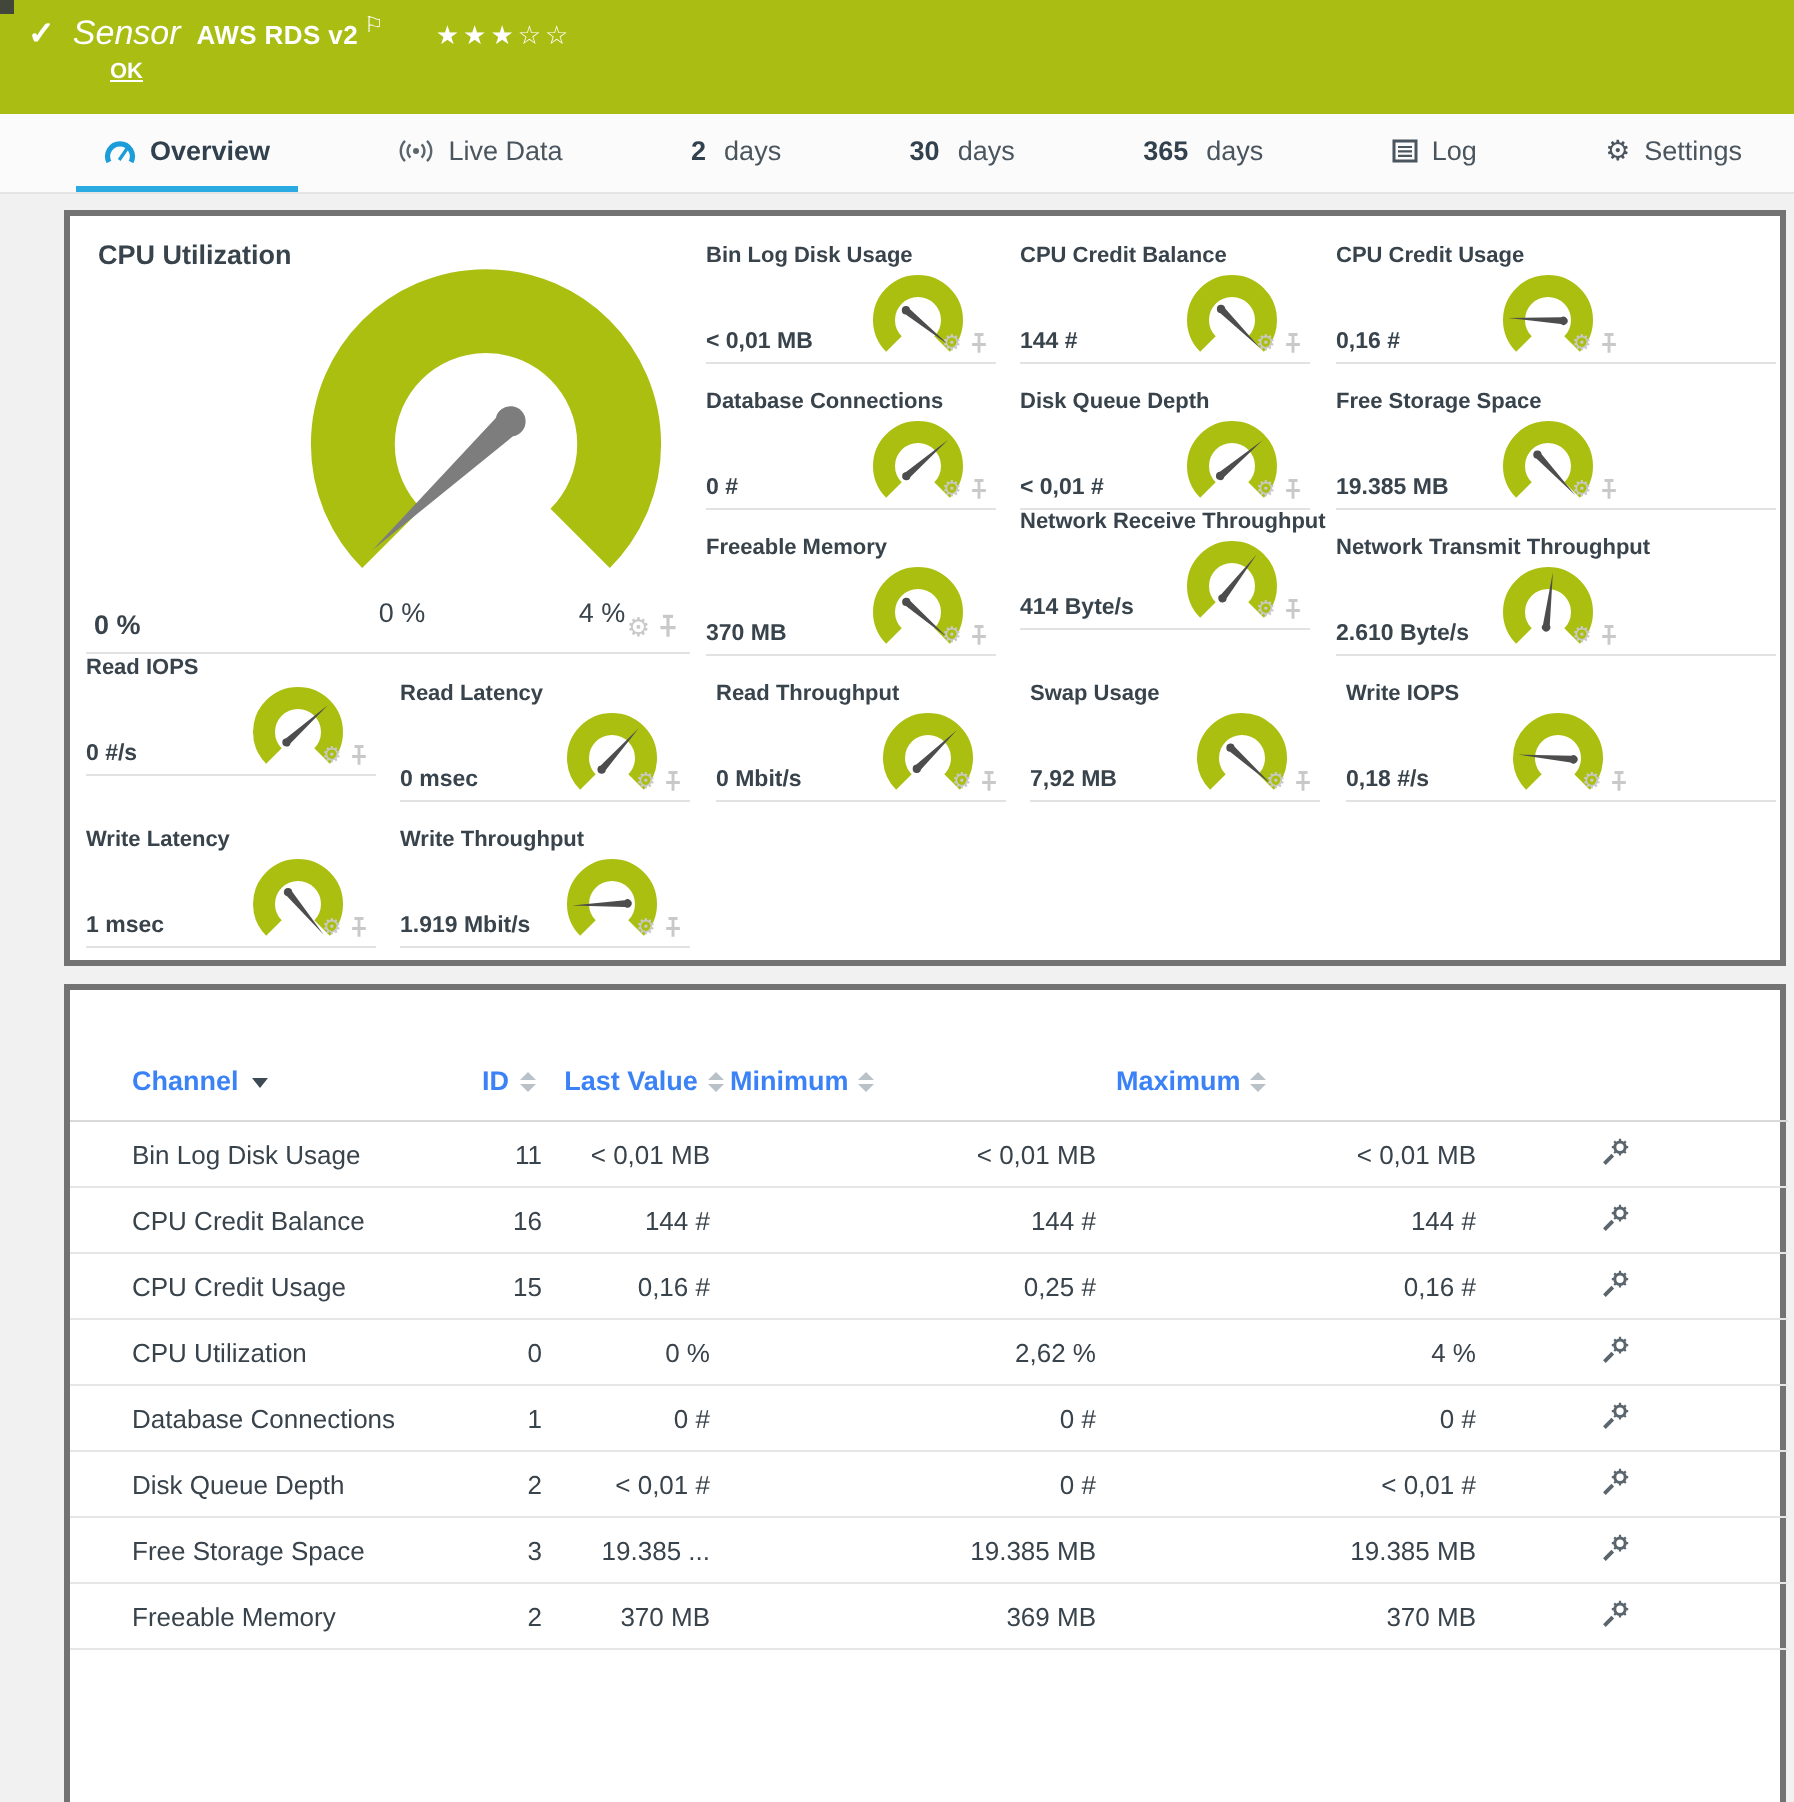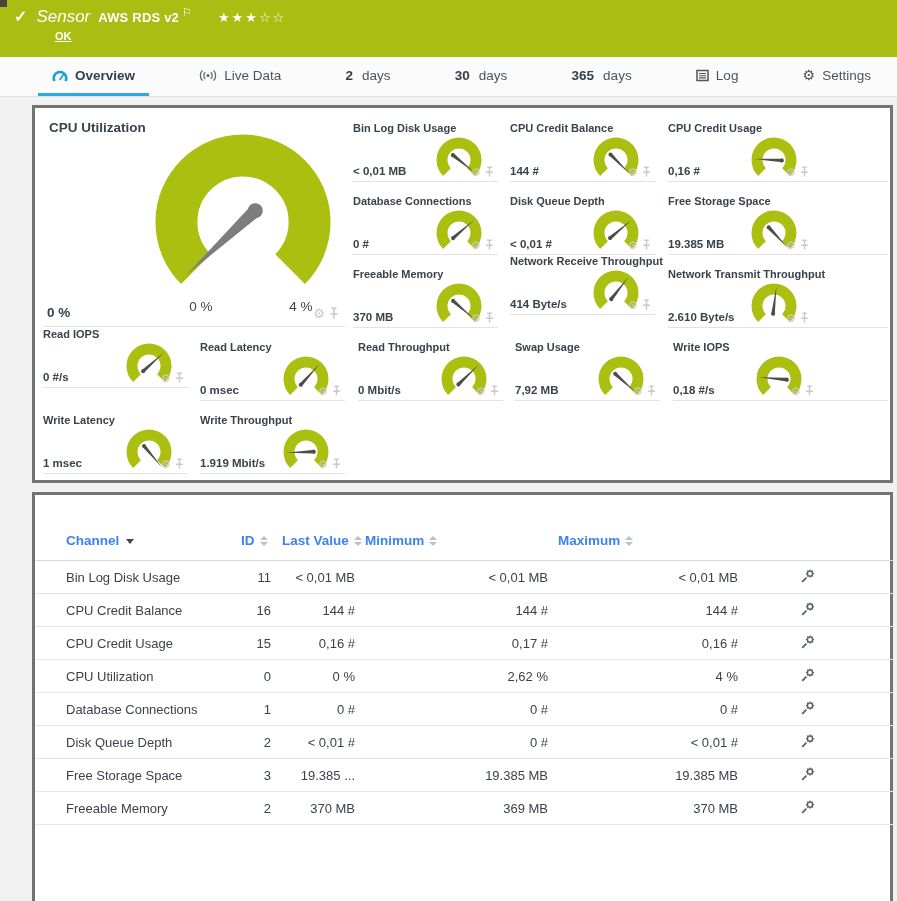--- a/index.html
+++ b/index.html
@@ -445,21 +445,21 @@
           <path d="M10 1.4 v1.5 M10 8.3 v1.5 M5.9 5.6 h1.5 M12.6 5.6 h1.5 M7.1 2.7 l1 1 M12.9 2.7 l-1 1 M7.1 8.5 l1 -1 M12.9 8.5 l-1 -1" stroke="#5b656d" stroke-width="1.1"></path>
           <path d="M2.2 13.8 L6.4 9.6" stroke="#5b656d" stroke-width="1.9"></path>
         </svg>
       </td>
     </tr>
 
     <tr>
       <td class="c-channel">CPU Credit Usage</td>
       <td class="c-num">15</td>
       <td class="c-num">0,16 #</td>
-      <td class="c-num">0,17 #</td>
+      <td class="c-num">0,25 #</td>
       <td class="c-num">0,16 #</td>
       <td class="c-gear">
         <svg class="rowgear" width="16" height="16" viewBox="0 0 16 16">
           <circle cx="10" cy="5.6" r="2.6" fill="none" stroke="#5b656d" stroke-width="1.5"></circle>
           <path d="M10 1.4 v1.5 M10 8.3 v1.5 M5.9 5.6 h1.5 M12.6 5.6 h1.5 M7.1 2.7 l1 1 M12.9 2.7 l-1 1 M7.1 8.5 l1 -1 M12.9 8.5 l-1 -1" stroke="#5b656d" stroke-width="1.1"></path>
           <path d="M2.2 13.8 L6.4 9.6" stroke="#5b656d" stroke-width="1.9"></path>
         </svg>
       </td>
     </tr>
 

